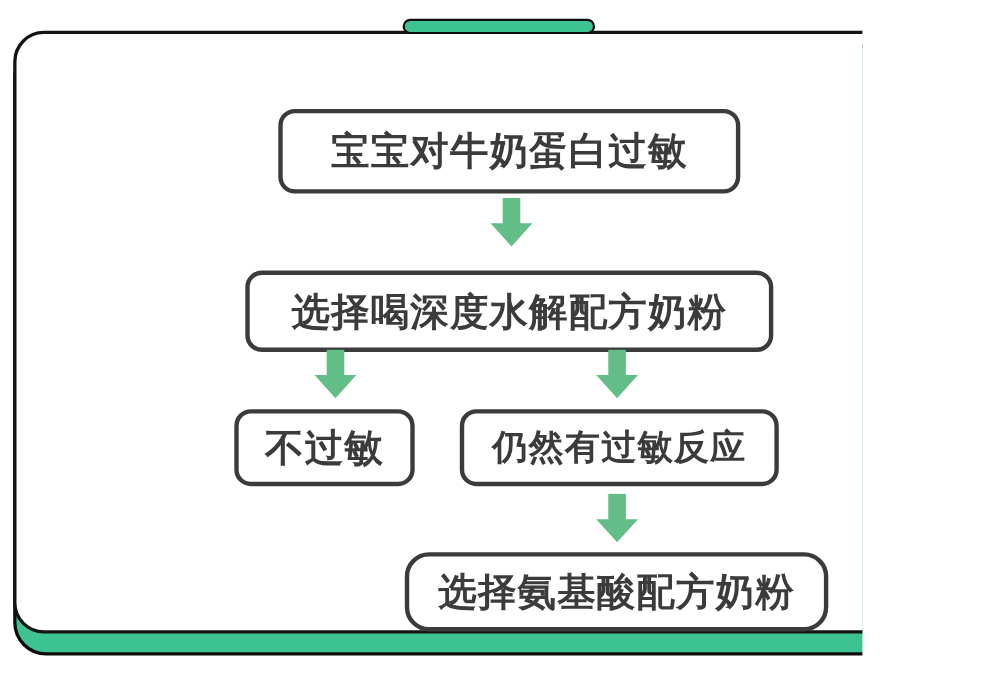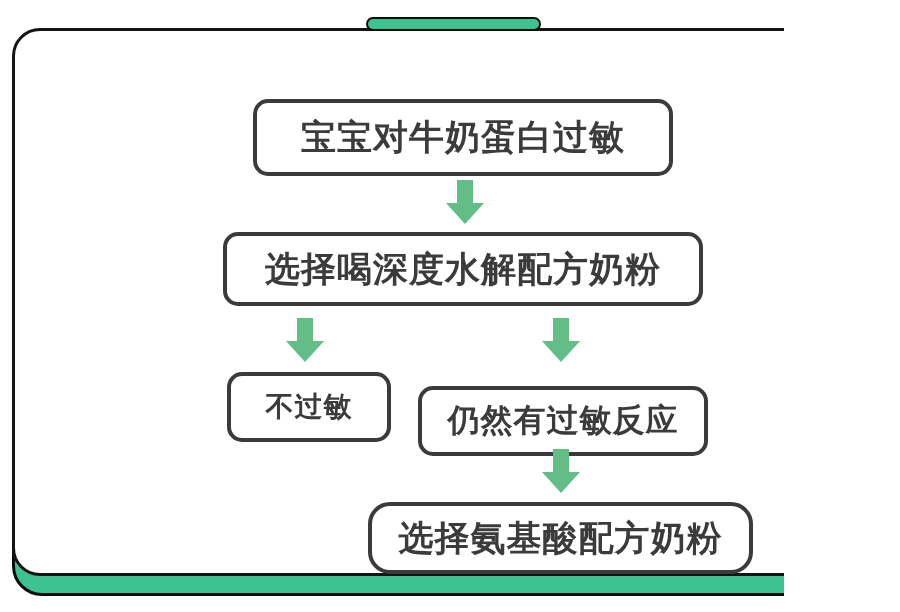--- a/index.html
+++ b/index.html
@@ -70,23 +70,23 @@
     align-items: center;
     justify-content: center;
     color: #3b3b3b;
     font-weight: bold;
     letter-spacing: 1px;
     white-space: nowrap;
     user-select: none;
   }
 
   .node.n1 { left: 238px; top: 68px;  width: 420px; height: 77px;  font-size: 35px; }
-  .node.n2 { left: 208px; top: 201px; width: 480px; height: 74px;  font-size: 35px; }
-  .node.n3 { left: 212px; top: 341px; width: 164px; height: 70px;  font-size: 28px; }
-  .node.n4 { left: 403px; top: 355px; width: 290px; height: 70px;  font-size: 32px; }
+  .node.n2 { left: 208px; top: 215px; width: 480px; height: 74px;  font-size: 35px; }
+  .node.n3 { left: 198px; top: 341px; width: 164px; height: 70px;  font-size: 35px; }
+  .node.n4 { left: 403px; top: 341px; width: 290px; height: 70px;  font-size: 32px; }
   .node.n5 { left: 353px; top: 471px; width: 385px; height: 72px;  font-size: 35px; border-radius: 22px; }
 
   
   .arrow {
     position: absolute;
     width: 38px;
     height: 44px;
   }
   .arrow .stem {
     position: absolute;

